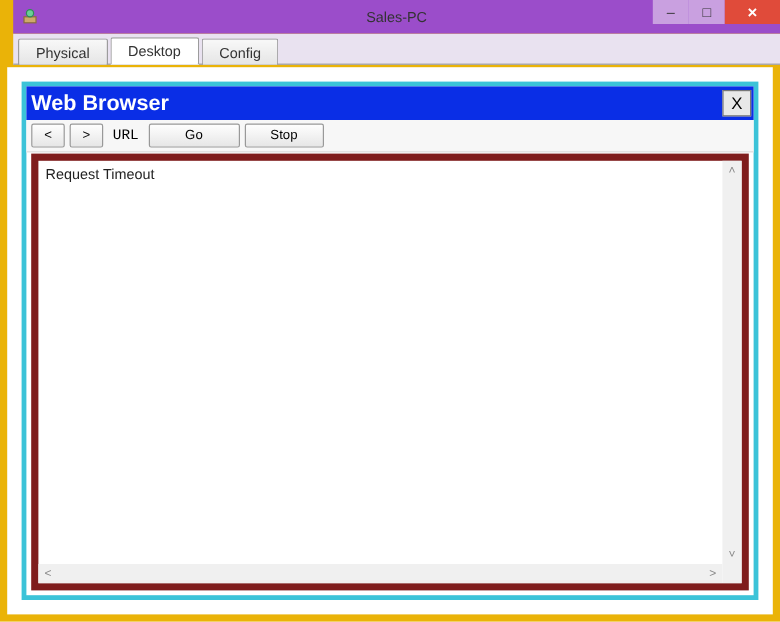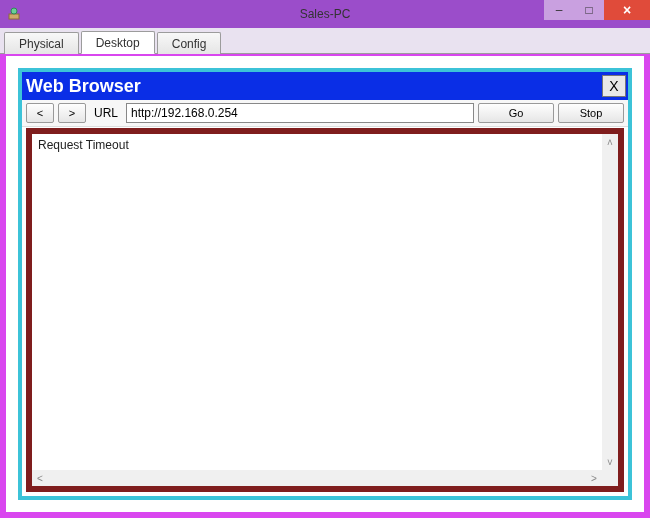--- a/index.html
+++ b/index.html
@@ -8,22 +8,23 @@
     font-family: "Segoe UI", Tahoma, sans-serif;
     background: #fff;
     width: 650px;
     height: 518px;
     overflow: hidden;
   }
   
   .win {
     width: 650px;
     height: 518px;
-    background: #d946ef;
+    background: #eab308;
     position: relative;
+    padding-left: 11px;
   }
   .titlebar {
     height: 28px;
     display: flex;
     align-items: center;
     position: relative;
     background: #9b4dca;
   }
   .titlebar .app-icon {
     margin-left: 6px;
@@ -140,21 +141,21 @@
   .btn {
     height: 20px;
     border: 1px solid #999;
     background: linear-gradient(#fefefe,#e6e6e6);
     font-size: 11px;
     display: flex; align-items: center; justify-content: center;
     cursor: pointer;
     border-radius: 2px;
   }
   .nav-btn { width: 28px; }
-  .url-label { font-size: 12px; padding: 0 4px; }
+  .url-label { font-size: 12px; padding: 0 4px; font-family: Liberation Mono, monospace; }
   .url-input {
     flex: 1;
     height: 20px;
     border: 1px solid #888;
     font-size: 12px;
     padding: 0 4px;
     font-family: inherit;
   }
   .go-btn { width: 76px; }
   .stop-btn { width: 66px; }
@@ -228,21 +229,20 @@
 
       <div class="wb-title">
         <span class="txt">Web Browser</span>
         <div class="wb-close">X</div>
       </div>
 
       <div class="urlrow">
         <div class="btn nav-btn">&lt;</div>
         <div class="btn nav-btn">&gt;</div>
         <span class="url-label">URL</span>
-        <input class="url-input" type="text" value="http://192.168.0.254" style="">
         <div class="btn go-btn">Go</div>
         <div class="btn stop-btn">Stop</div>
       </div>
 
       <div class="content-wrap">
         <div class="content">Request Timeout</div>
         <div class="vscroll">
           <div class="scroll-arrow">˄</div>
           <div class="scroll-arrow">˅</div>
         </div>

